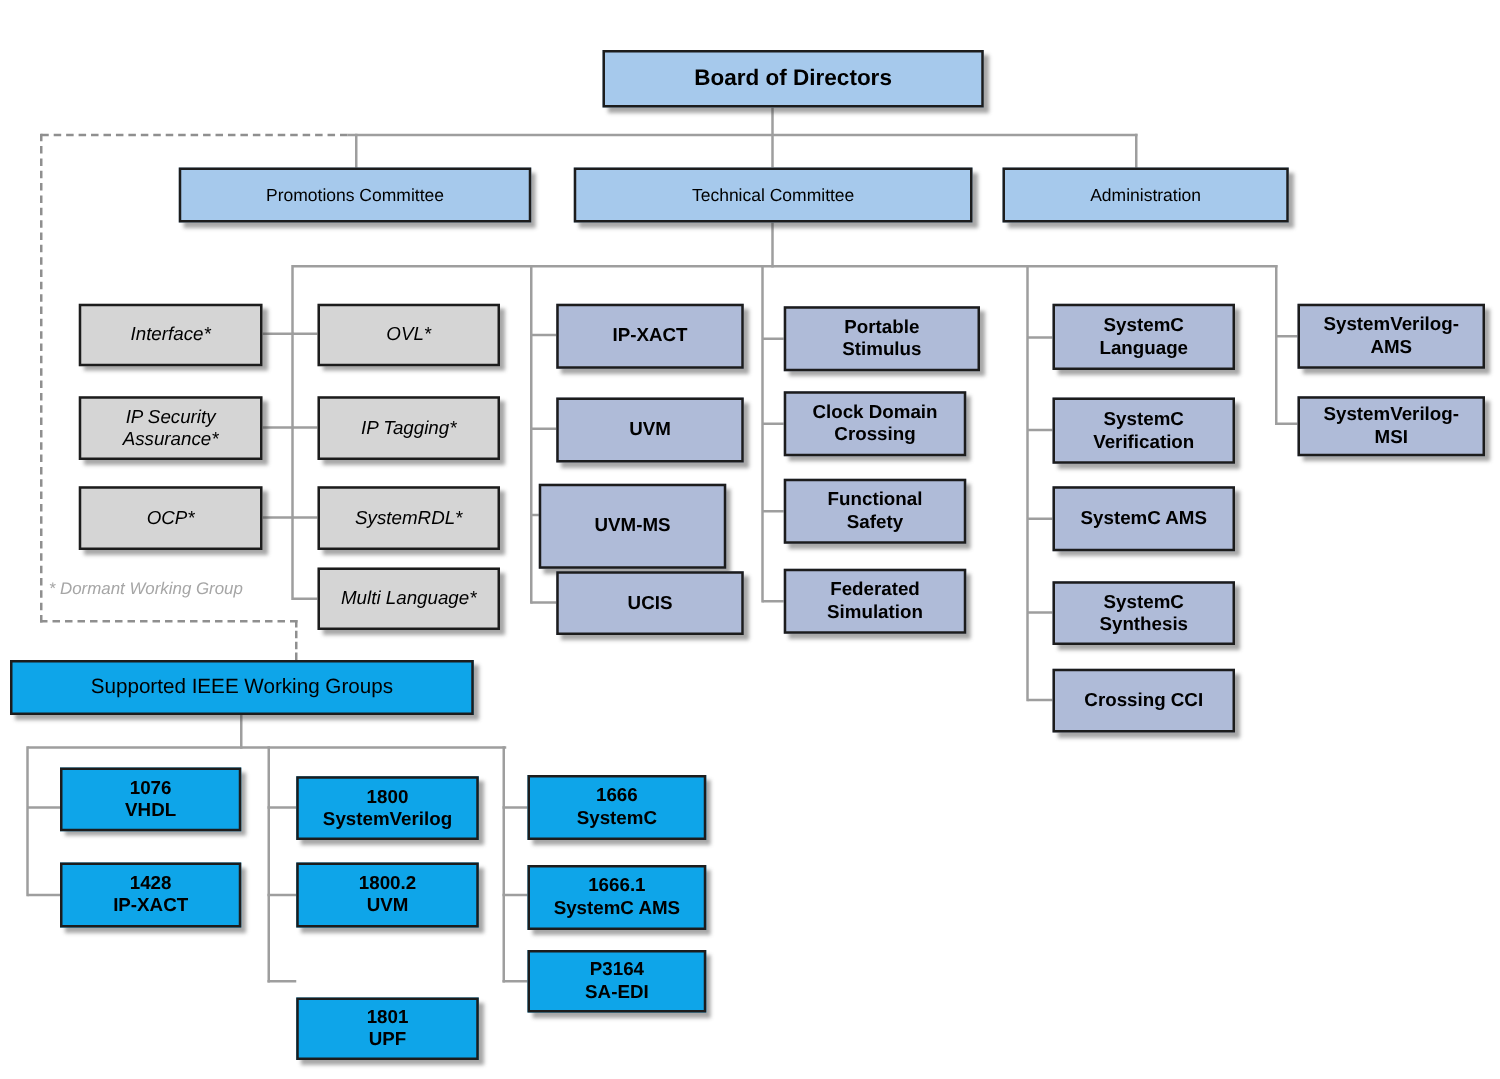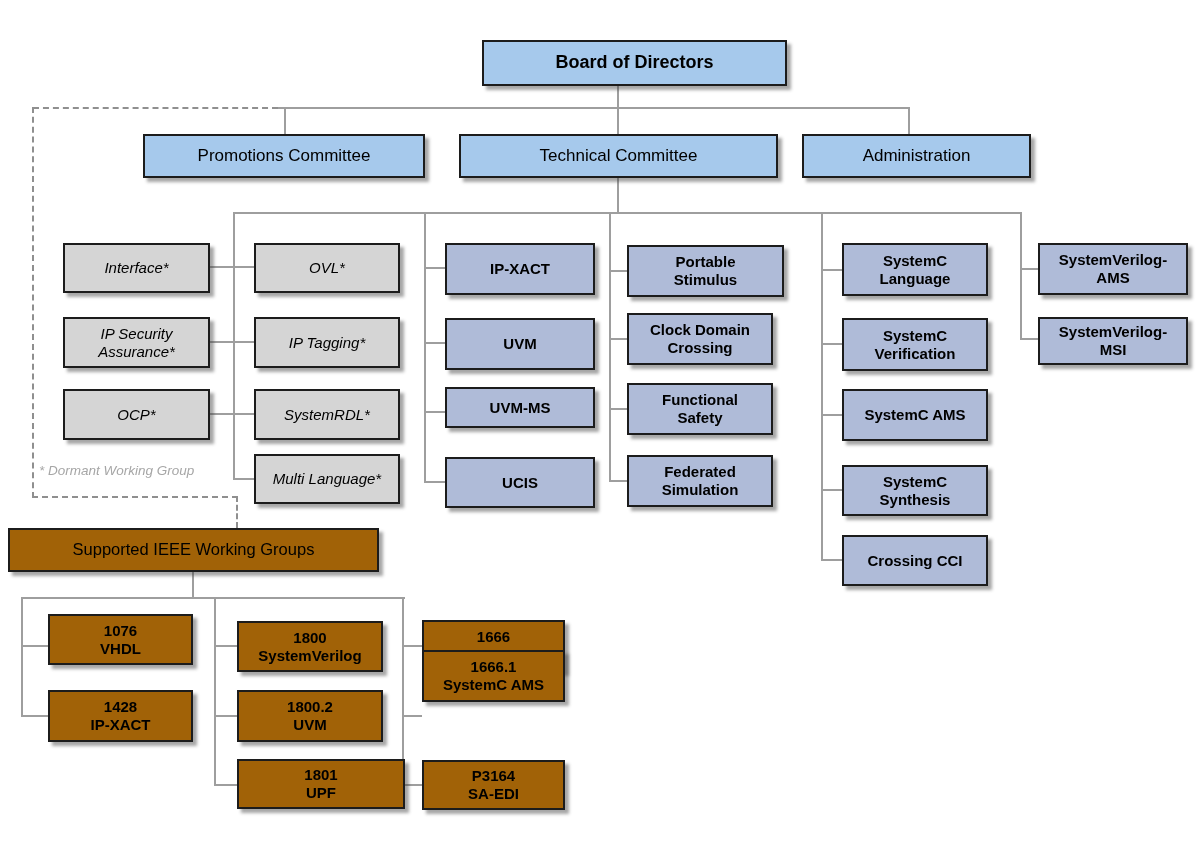--- a/index.html
+++ b/index.html
@@ -11,23 +11,23 @@
   .node{
     position:absolute;box-sizing:border-box;border:2px solid #1c1c1c;
     display:flex;align-items:center;justify-content:center;text-align:center;
     white-space:pre-line;line-height:1.18;
     box-shadow:4px 4px 3px rgba(60,60,60,.45);
     font-size:15px;
   }
   .blue{background:#a6c9ec;}
   .slate{background:#afbbd8;font-weight:bold;}
   .gray{background:#d5d5d5;font-style:italic;}
-  .orange{background:#a16207;font-weight:bold;}
+  .orange{background:#0ea5e9;font-weight:bold;}
   .board{font-weight:bold;font-size:18px;}
-  .committee{font-size:17px;}
+  .committee{font-size:14px;}
   .ieee-header{font-weight:normal;font-size:16.5px;}
   .l{position:absolute;background:#9e9e9e;}
   .lh{height:2px;}
   .lv{width:2px;}
   .dash-h{position:absolute;border-top:2px dashed #8f8f8f;height:0;}
   .dash-v{position:absolute;border-left:2px dashed #8f8f8f;width:0;}
   .note{
     position:absolute;font-style:italic;color:#a6a6a6;font-size:13.5px;
     white-space:nowrap;
   }
@@ -113,21 +113,21 @@
 
   <div class="note" style="left:39px;top:463px">* Dormant Working Group</div>
 
   <div class="node gray" style="left:254px;top:243px;width:146px;height:50px">OVL*</div>
   <div class="node gray" style="left:254px;top:317px;width:146px;height:51px">IP Tagging*</div>
   <div class="node gray" style="left:254px;top:389px;width:146px;height:51px">SystemRDL*</div>
   <div class="node gray" style="left:254px;top:454px;width:146px;height:50px">Multi Language*</div>
 
   <div class="node slate" style="left:445px;top:243px;width:150px;height:52px">IP-XACT</div>
   <div class="node slate" style="left:445px;top:318px;width:150px;height:52px">UVM</div>
-  <div class="node slate" style="left:445px;top:387px;width:150px;height:41px">UVM-MS</div>
+  <div class="node slate" style="left:431px;top:387px;width:150px;height:68px">UVM-MS</div>
   <div class="node slate" style="left:445px;top:457px;width:150px;height:51px">UCIS</div>
 
   <div class="node slate" style="left:627px;top:245px;width:157px;height:52px">Portable
 Stimulus</div>
   <div class="node slate" style="left:627px;top:313px;width:146px;height:52px">Clock Domain
 Crossing</div>
   <div class="node slate" style="left:627px;top:383px;width:146px;height:52px">Functional
 Safety</div>
   <div class="node slate" style="left:627px;top:455px;width:146px;height:52px">Federated
 Simulation</div>
@@ -150,23 +150,23 @@
 
   <div class="node orange" style="left:48px;top:614px;width:145px;height:51px">1076
 VHDL</div>
   <div class="node orange" style="left:48px;top:690px;width:145px;height:52px">1428
 IP-XACT</div>
 
   <div class="node orange" style="left:237px;top:621px;width:146px;height:51px">1800
 SystemVerilog</div>
   <div class="node orange" style="left:237px;top:690px;width:146px;height:52px">1800.2
 UVM</div>
-  <div class="node orange" style="left:237px;top:759px;width:168px;height:50px">1801
+  <div class="node orange" style="left:237px;top:798px;width:146px;height:50px">1801
 UPF</div>
 
   <div class="node orange" style="left:422px;top:620px;width:143px;height:52px">1666
 SystemC</div>
-  <div class="node orange" style="left:422px;top:650px;width:143px;height:52px">1666.1
+  <div class="node orange" style="left:422px;top:692px;width:143px;height:52px">1666.1
 SystemC AMS</div>
   <div class="node orange" style="left:422px;top:760px;width:143px;height:50px">P3164
 SA-EDI</div>
 
 </div>
 
 </body></html>

